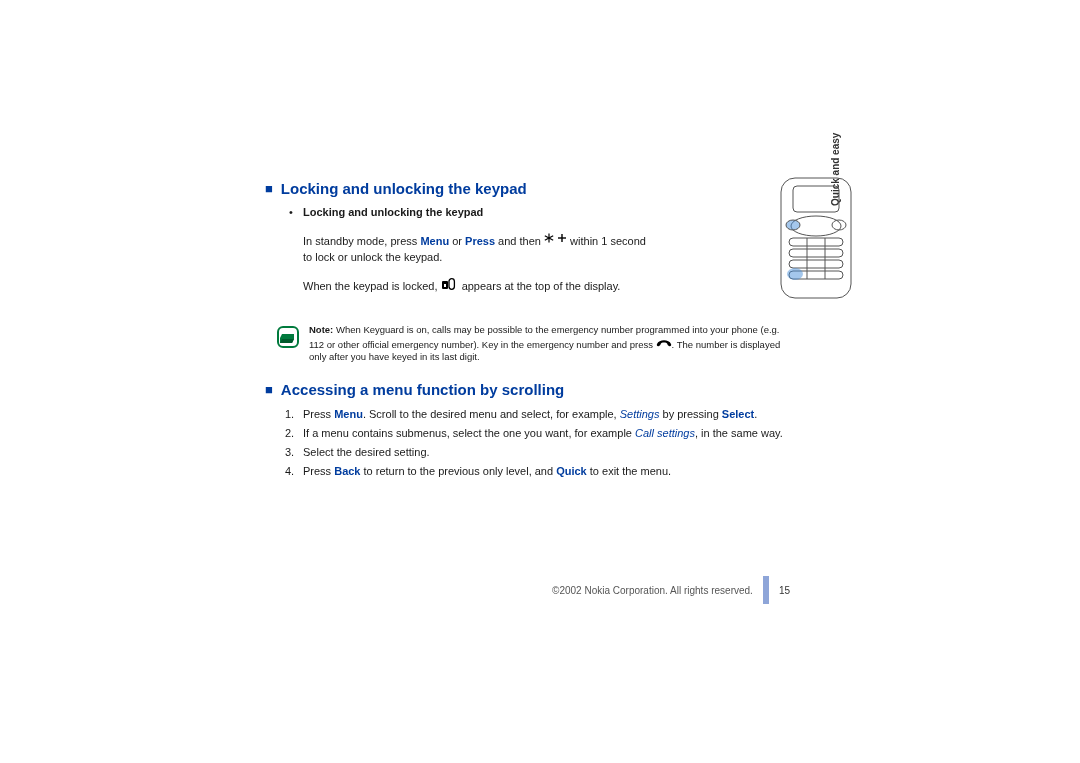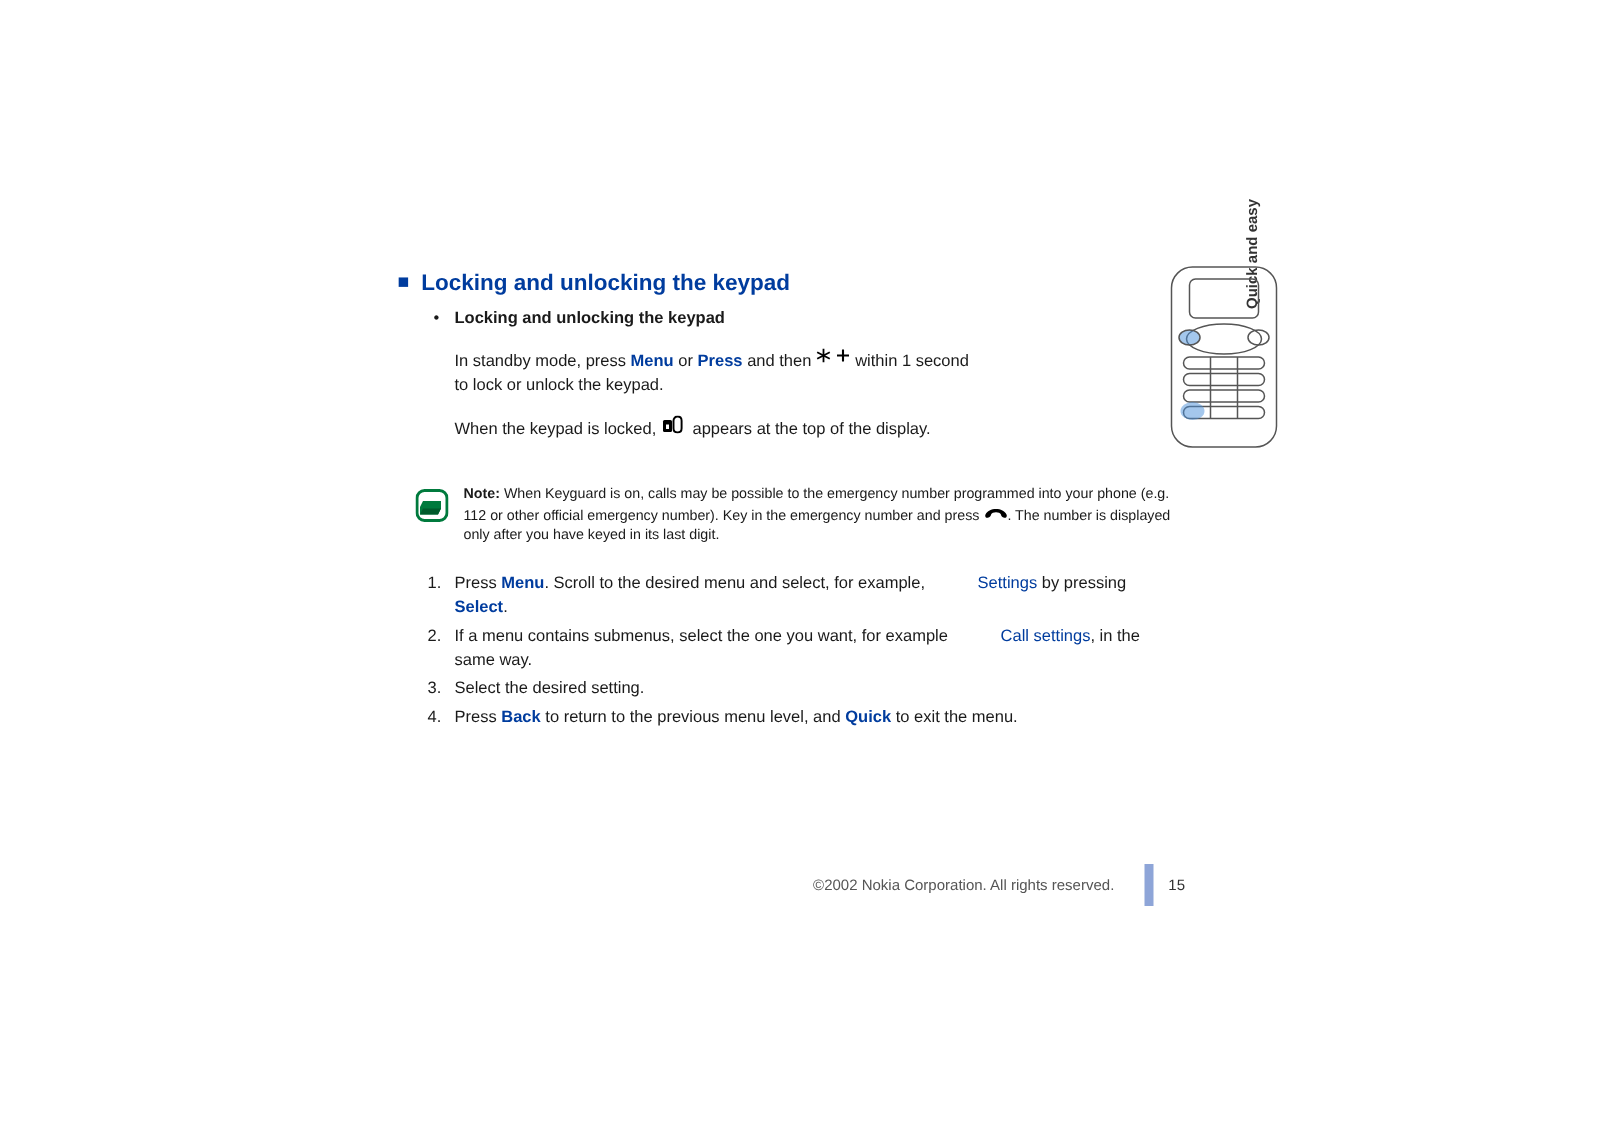--- a/index.html
+++ b/index.html
@@ -58,21 +58,21 @@
     margin-right: 130px;
     line-height: 16px;
     margin-bottom: 6px;
   }
   .menu-link {
     color: #003c9e;
     font-weight: bold;
   }
   .italic-link {
     color: #003c9e;
-    margin-left: 32px;
+    font-style: italic;
   }
   .note-row {
     display: flex;
     align-items: flex-start;
     margin-left: 12px;
     margin-top: 30px;
     margin-bottom: 18px;
     justify-content: space-between;
   }
   .note-icon {
@@ -128,21 +128,20 @@
     left: 0;
     top: 576px;
     width: 800px;
     display: flex;
     justify-content: flex-end;
     align-items: center;
   }
   .copyright {
     font-size: 10px;
     color: #555;
-    margin-right: 10px;
   }
   .footer-bar {
     width: 6px;
     height: 28px;
     background: #8ea5d8;
     margin: 0 10px;
   }
   .page-num {
     font-size: 10px;
     color: #333;
@@ -230,20 +229,23 @@
         </div>
         <div class="note-text">
           <span class="bold">Note:</span><span> When Keyguard is on, calls may be possible to the emergency number programmed into your phone (e.g. 112 or other official emergency number). Key in the emergency number and press </span><span class="glyph-call"><svg width="16" height="9" viewBox="0 0 16 9">
                 <path d="M1 6 C3 1 13 1 15 6 C15.5 7 15 8.5 13.5 8.2 C12 7.9 11.5 6.8 11.2 5.8 C10.7 4 5.3 4 4.8 5.8 C4.5 6.8 4 7.9 2.5 8.2 C1 8.5 0.5 7 1 6 Z" fill="#000"></path>
               </svg></span><span>. The number is displayed only after you have keyed in its last digit.</span>
         </div>
       </div>
     </div>
 
     <div class="section2">
+      <h2 class="section-heading">
+        <span class="sq">■</span><span>Accessing a menu function by scrolling</span>
+      </h2>
 
       <ol class="ordered-list">
         <li>
           <span class="li-num">1.</span>
           <span>
             <span>Press </span><span class="menu-link">Menu</span><span>. Scroll to the desired menu and select, for example, </span><span class="italic-link">Settings</span><span> by pressing </span><span class="menu-link">Select</span><span>.</span>
           </span>
         </li>
         <li>
           <span class="li-num">2.</span>
@@ -251,21 +253,21 @@
             <span>If a menu contains submenus, select the one you want, for example </span><span class="italic-link">Call settings</span><span>, in the same way.</span>
           </span>
         </li>
         <li>
           <span class="li-num">3.</span>
           <span>Select the desired setting.</span>
         </li>
         <li>
           <span class="li-num">4.</span>
           <span>
-            <span>Press </span><span class="menu-link">Back</span><span> to return to the previous menu level, and </span><span class="menu-link">Quick</span><span> to exit the menu.</span>
+            <span>Press </span><span class="menu-link">Back</span><span> to return to the previous only level, and </span><span class="menu-link">Quick</span><span> to exit the menu.</span>
           </span>
         </li>
       </ol>
     </div>
   </div>
 
   <div class="footer">
     <span class="copyright">©2002 Nokia Corporation. All rights reserved.</span>
     <span class="footer-bar"></span>
     <span class="page-num">15</span>

